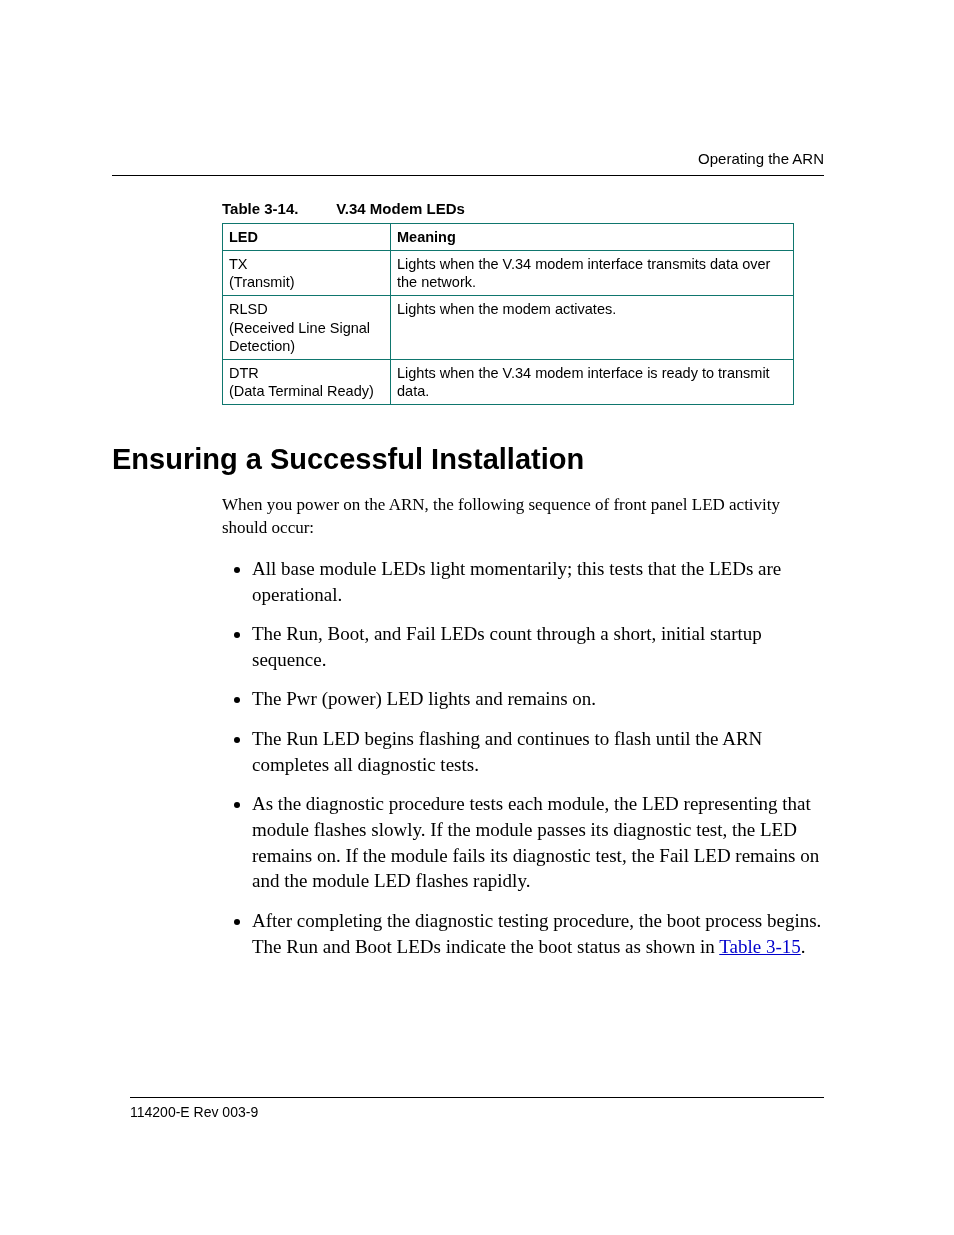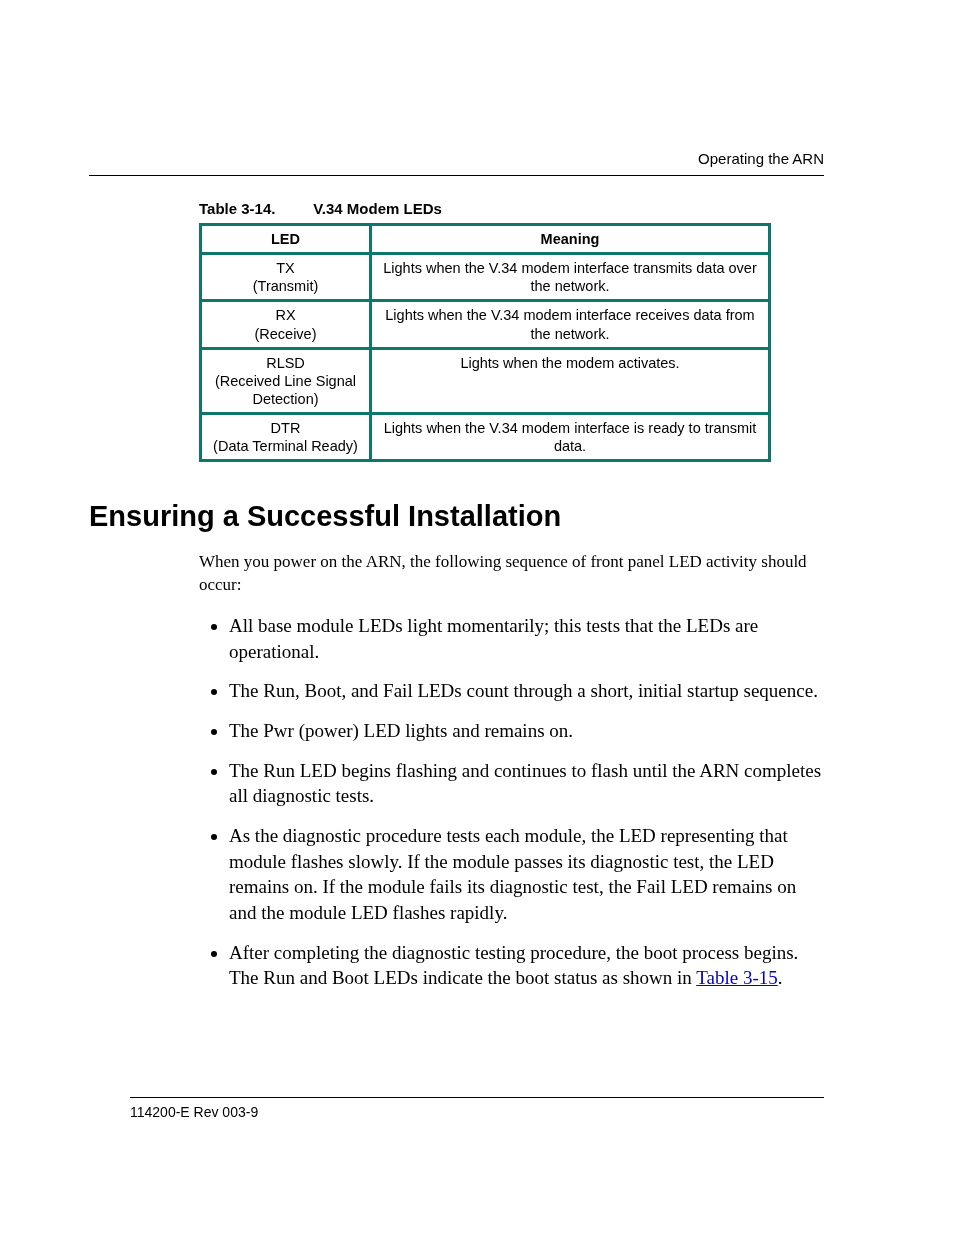--- a/index.html
+++ b/index.html
@@ -7,21 +7,21 @@
     padding: 0;
     background: #ffffff;
     font-family: "Times New Roman", Times, serif;
     color: #000;
   }
   .page {
     width: 954px;
     height: 1235px;
     position: relative;
     box-sizing: border-box;
-    padding: 150px 130px 0 89px;
+    padding: 150px 130px 0 112px;
   }
   .running-head {
     text-align: right;
     font-family: Helvetica, Arial, sans-serif;
     font-size: 15px;
     margin-bottom: 8px;
   }
   .head-rule {
     border: none;
     border-top: 1px solid #000;
@@ -38,23 +38,23 @@
     margin-bottom: 6px;
   }
   .table-caption .capnum { display:inline-block; width: 110px; }
   table.led {
     border-collapse: collapse;
     width: 572px;
     font-family: Helvetica, Arial, sans-serif;
     font-size: 14.5px;
   }
   table.led th, table.led td {
-    border: 3px solid #0f766e;
+    border: 1px solid #0f766e;
     padding: 4px 6px;
-    text-align: center;
+    text-align: left;
     vertical-align: top;
     line-height: 1.25;
   }
   table.led th {
     font-weight: bold;
   }
   table.led td.col-led { width: 155px; }
   h2.section {
     font-family: Helvetica, Arial, sans-serif;
     font-weight: bold;
@@ -121,27 +121,20 @@
       <tbody>
         <tr>
           <td class="col-led">
             <span>TX</span><br>
             <span>(Transmit)</span>
           </td>
           <td>Lights when the V.34 modem interface transmits data over the network.</td>
         </tr>
         <tr>
           <td class="col-led">
-            <span>RX</span><br>
-            <span>(Receive)</span>
-          </td>
-          <td>Lights when the V.34 modem interface receives data from the network.</td>
-        </tr>
-        <tr>
-          <td class="col-led">
             <span>RLSD</span><br>
             <span>(Received Line Signal Detection)</span>
           </td>
           <td>Lights when the modem activates.</td>
         </tr>
         <tr>
           <td class="col-led">
             <span>DTR</span><br>
             <span>(Data Terminal Ready)</span>
           </td>

